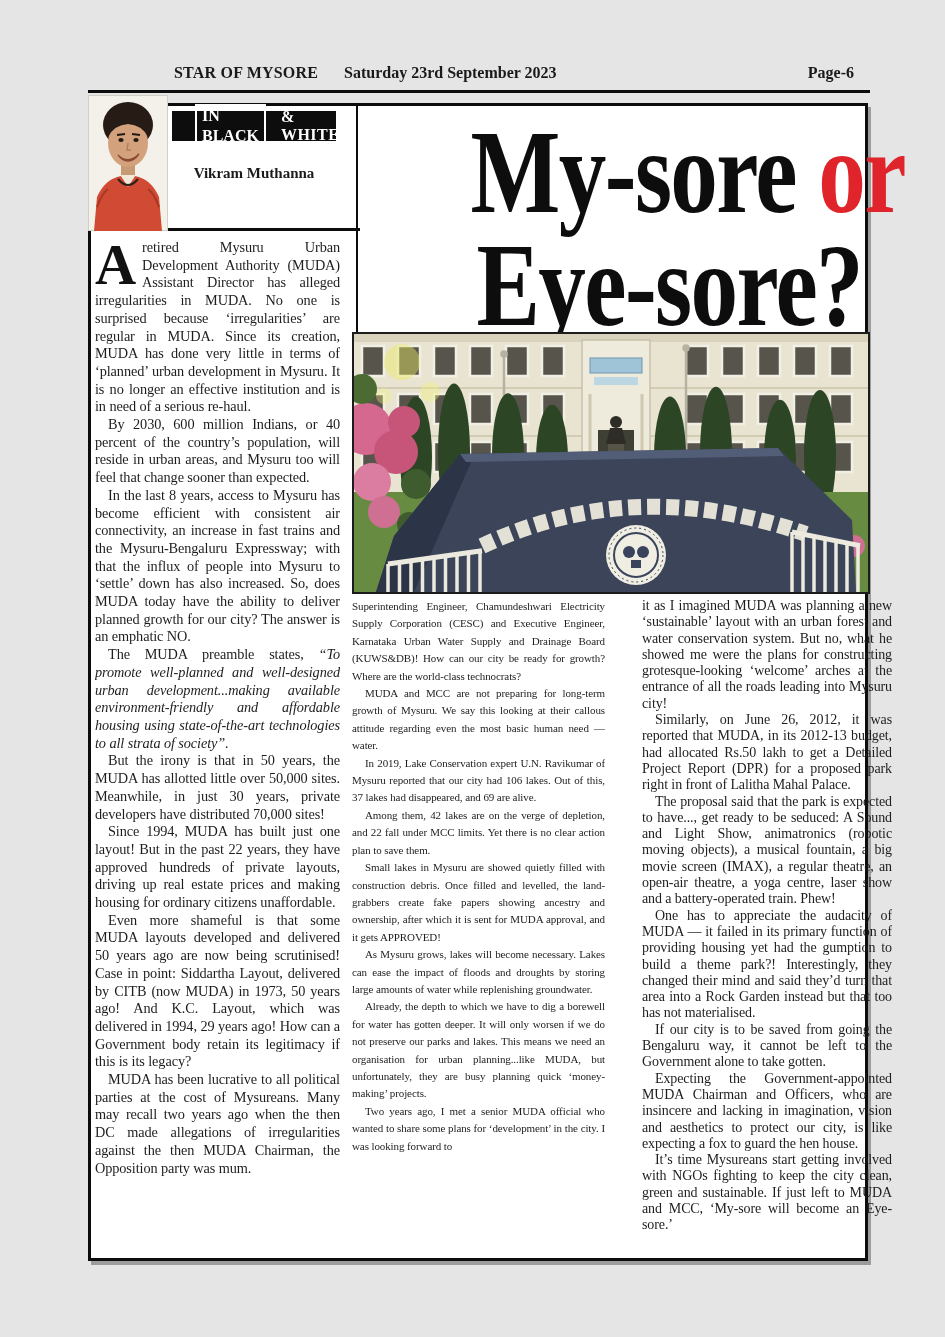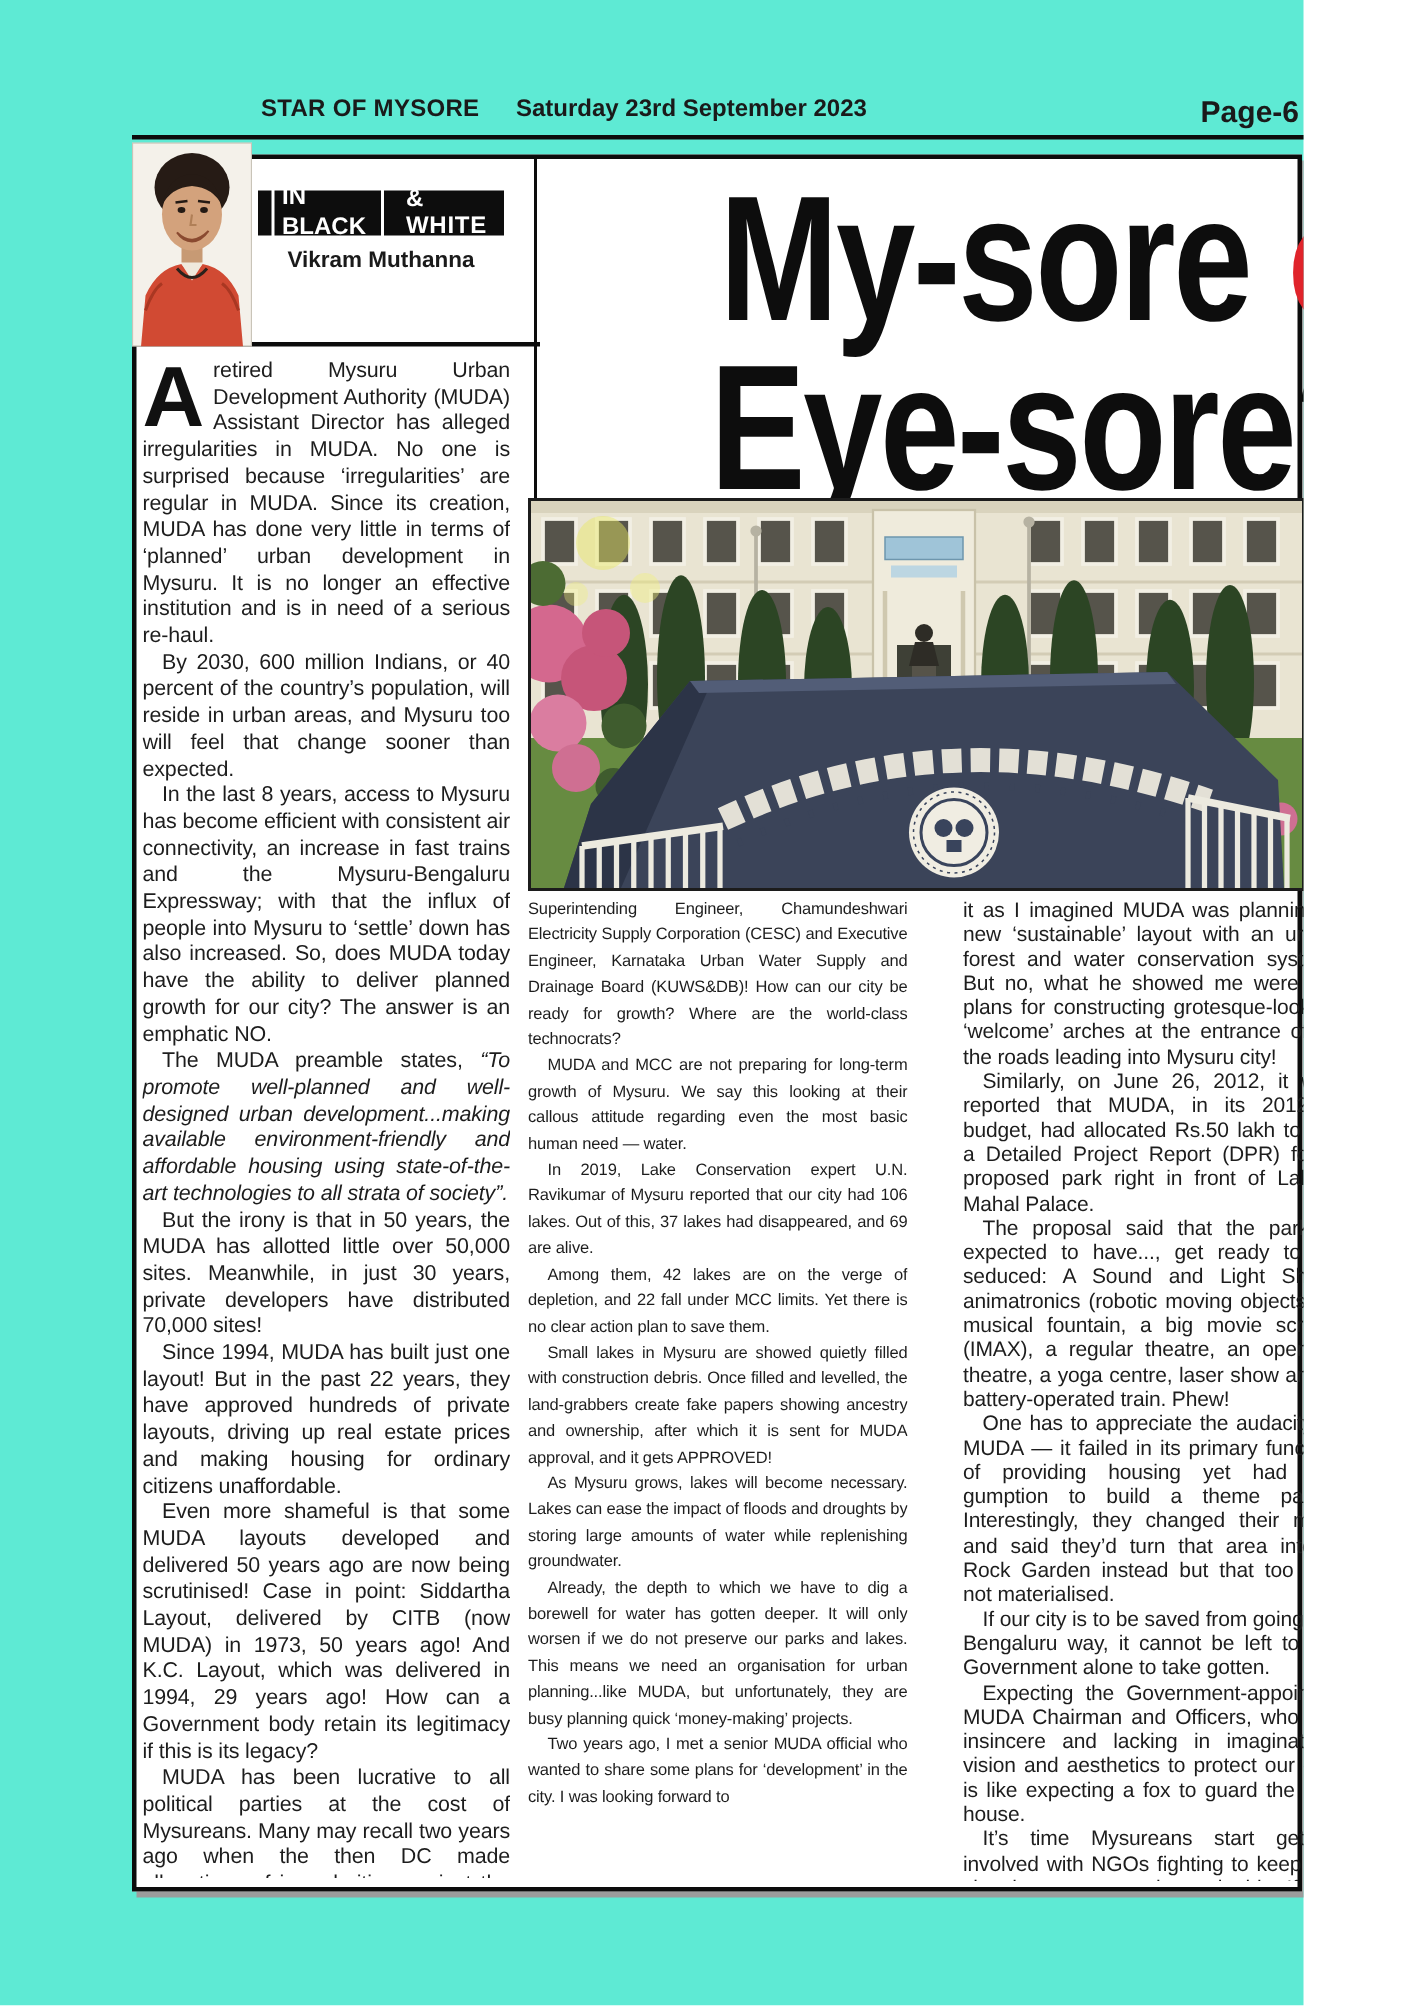--- a/index.html
+++ b/index.html
@@ -1,30 +1,30 @@
 <!DOCTYPE html>
 <html><head>
 <meta charset="utf-8">
 <style>
   html,body{margin:0;padding:0;background:#fff;}
-  .page{position:relative;width:869px;height:1337px;background:#5eead4;overflow:hidden;
-        font-family:Liberation Sans, sans-serif;color:#1a1a1a;}
+  .page{position:relative;width:945px;height:1337px;background:#e5e5e5;overflow:hidden;
+        font-family:Liberation Serif, serif;color:#1a1a1a;}
   
   .masthead{position:absolute;left:88px;top:62px;width:780px;height:26px;}
   .paper-name{position:absolute;left:86px;top:2px;font-size:16px;font-weight:bold;letter-spacing:.2px;}
   .edition-date{position:absolute;left:256px;top:2px;font-size:16px;font-weight:bold;}
-  .page-number{position:absolute;right:2px;top:2px;font-size:20px;font-weight:bold;}
+  .page-number{position:absolute;right:14px;top:2px;font-size:16px;font-weight:bold;}
   .masthead-rule{position:absolute;left:88px;top:90px;width:782px;height:3px;background:#0c0c0c;}
   
   .article-box{position:absolute;left:88px;top:103px;width:774px;height:1152px;
                border:3px solid #0c0c0c;background:#fff;box-shadow:3px 4px 0 #9c9c9c;}
   
   .author-photo{position:absolute;left:88px;top:95px;width:80px;height:136px;z-index:6;}
-  .banner{position:absolute;left:172px;top:127px;width:164px;height:30px;background:#0d0d0d;
-          display:flex;align-items:center;gap:15px;padding:0 9px;box-sizing:border-box;z-index:5;}
+  .banner{position:absolute;left:172px;top:111px;width:164px;height:30px;background:#0d0d0d;
+          display:flex;align-items:center;gap:15px;padding:0 23px;box-sizing:border-box;z-index:5;}
   .banner-left{border:2px solid #fff;color:#fff;font-weight:bold;font-size:16px;padding:0 5px;line-height:20px;}
   .banner-right{color:#fff;font-weight:bold;font-size:16px;letter-spacing:.5px;}
   .byline-name{position:absolute;left:172px;top:165px;width:164px;text-align:center;
                font-weight:bold;font-size:15px;z-index:5;}
   .byline-rule{position:absolute;left:88px;top:228px;width:272px;height:3px;background:#0c0c0c;z-index:5;}
   .headline-divider{position:absolute;left:356px;top:104px;width:2px;height:228px;background:#0c0c0c;z-index:4;}
   
   .headline{position:absolute;left:362px;top:116px;width:500px;height:232px;text-align:right;z-index:3;}
   .hl-line{display:block;white-space:nowrap;height:113px;line-height:113px;}
   .hl-squeeze{display:inline-block;transform:scaleX(0.8);transform-origin:100% 55%;

